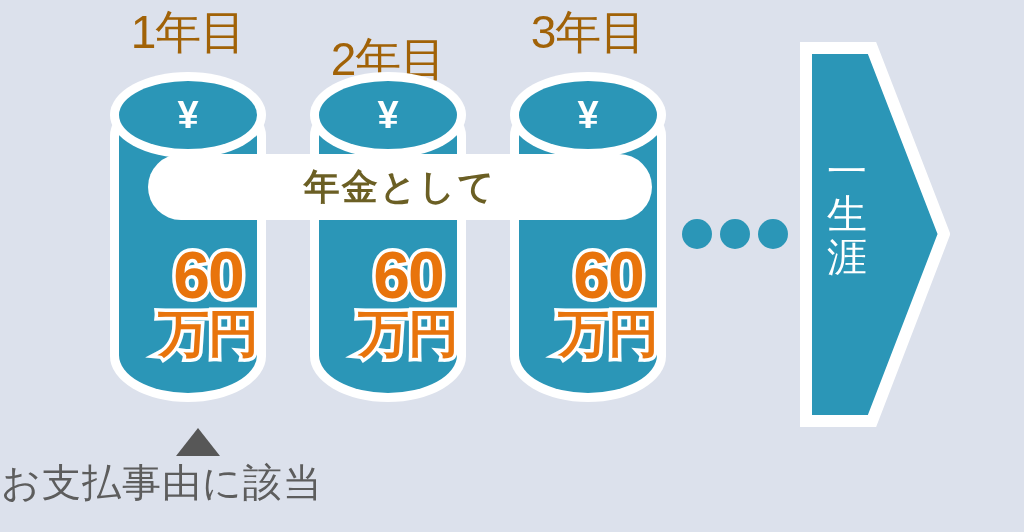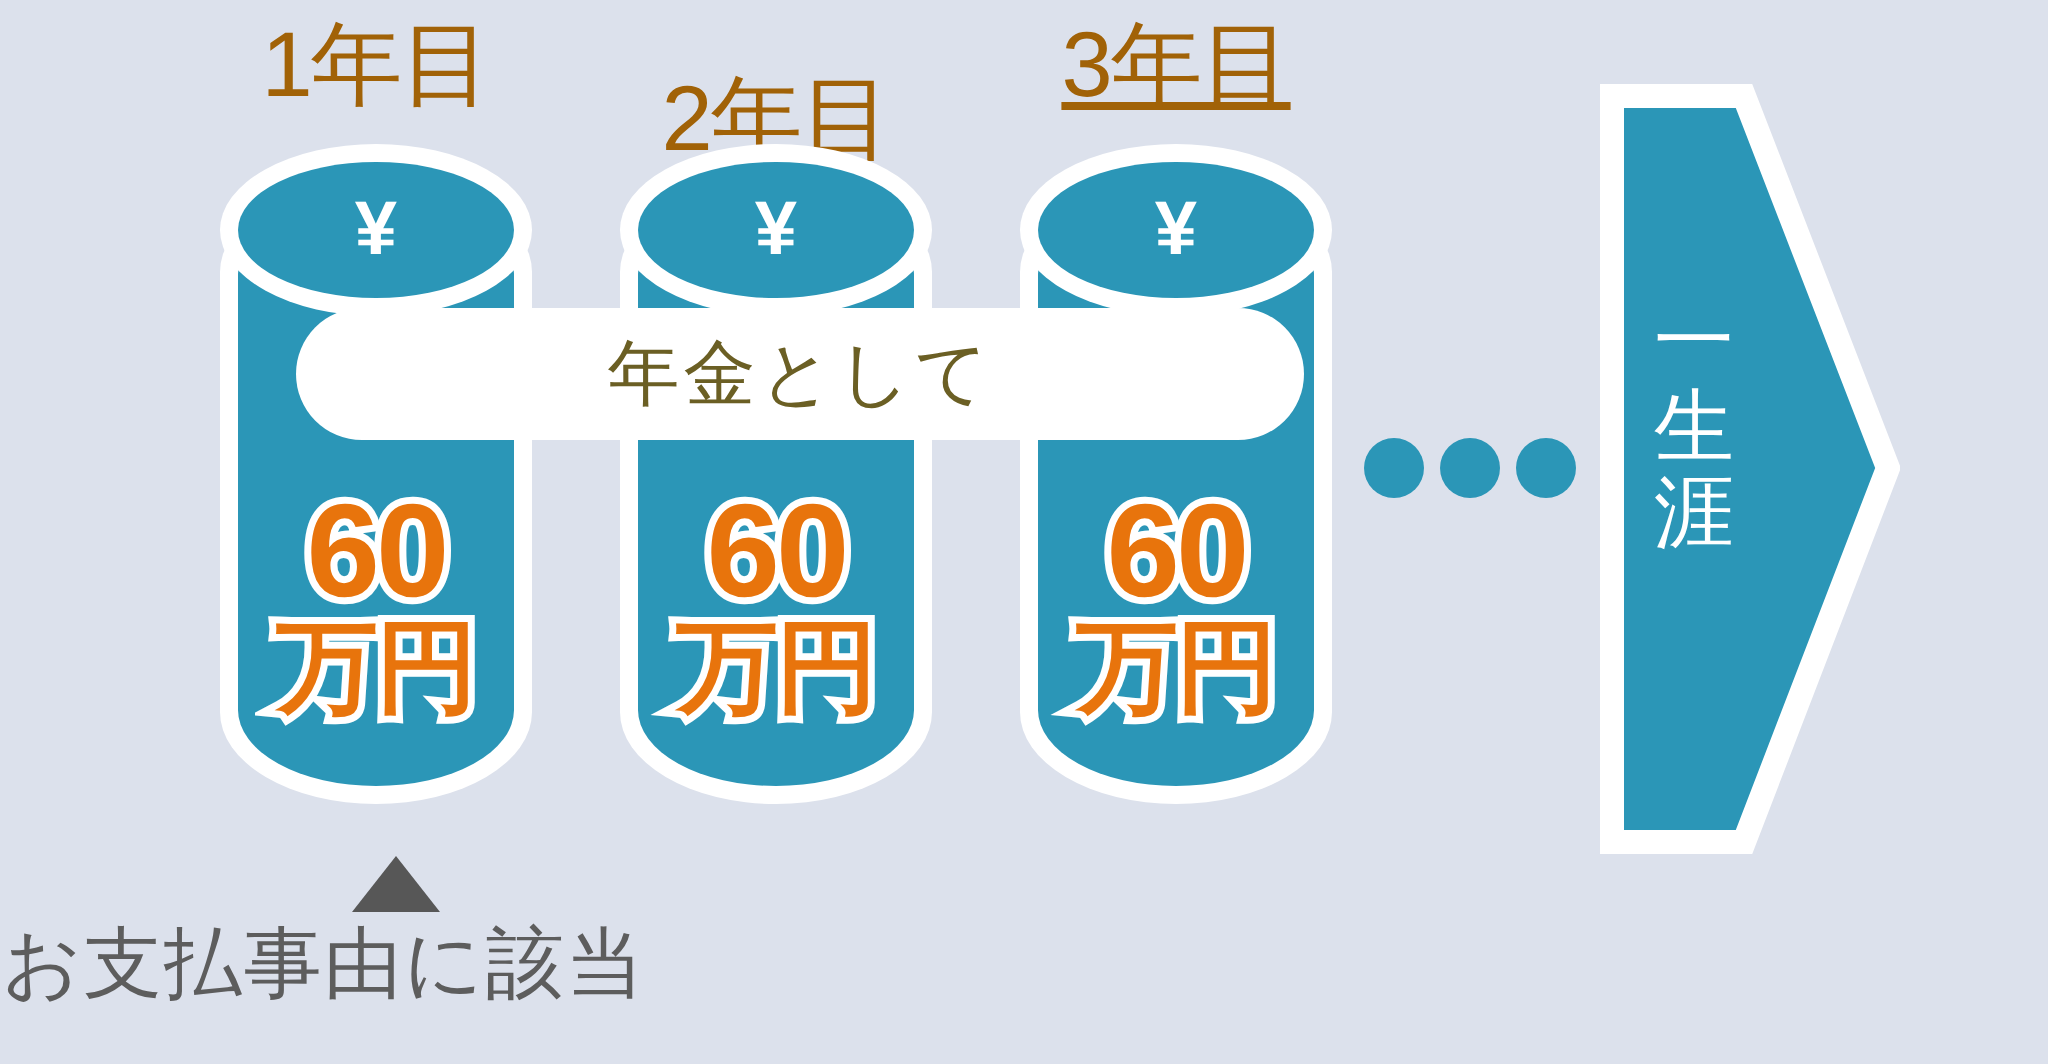--- a/index.html
+++ b/index.html
@@ -29,21 +29,21 @@
     text-align: center;
     font-size: 46px;
     font-weight: 500;
     line-height: 1.05;
     color: #a16207;
     letter-spacing: -1px;
     white-space: nowrap;
   }
   .year-label.y1 { left: 108px; }
   .year-label.y2 { left: 308px; margin-top: 27px; }
-  .year-label.y3 { left: 508px; text-decoration: underline; }
+  .year-label.y3 { left: 508px; }
 
   
   .cyl {
     position: absolute;
     top: 72px;
     width: 156px;
     height: 330px;
   }
   .cyl.c1 { left: 110px; }
   .cyl.c2 { left: 310px; }
@@ -105,20 +105,21 @@
     letter-spacing: 0;
   }
 
   
   .amount {
     position: absolute;
     top: 245px;
     width: 156px;
     text-align: center;
     pointer-events: none;
+    padding-left: 20px;
   }
   .amount.a1 { left: 110px; }
   .amount.a2 { left: 310px; }
   .amount.a3 { left: 510px; }
   .amount .num {
     display: block;
     font-size: 66px;
     font-weight: 900;
     line-height: 0.92;
     color: #e8740c;
@@ -146,21 +147,21 @@
     width: 504px;
     height: 66px;
     background: #ffffff;
     border-radius: 33px;
     display: flex;
     align-items: center;
     justify-content: center;
   }
   .pill span {
     font-size: 36px;
-    font-weight: 400;
+    font-weight: 700;
     color: #6b5f24;
     letter-spacing: 2px;
     line-height: 1;
   }
 
   
   .dots {
     position: absolute;
     left: 682px;
     top: 218px;

